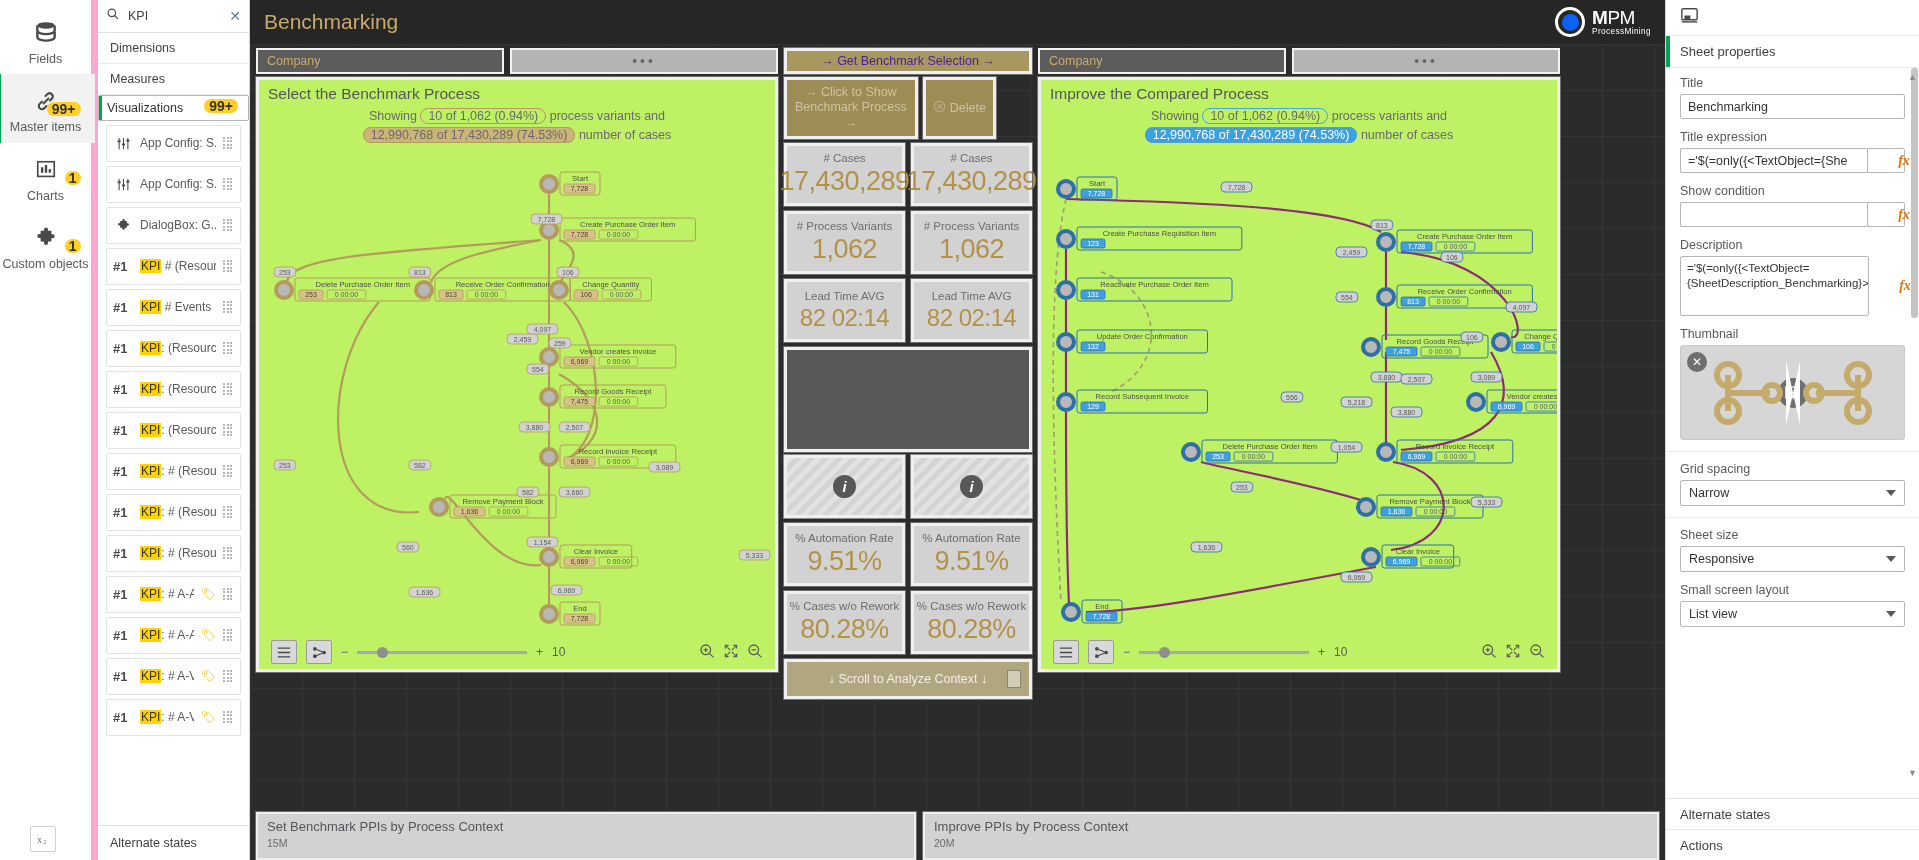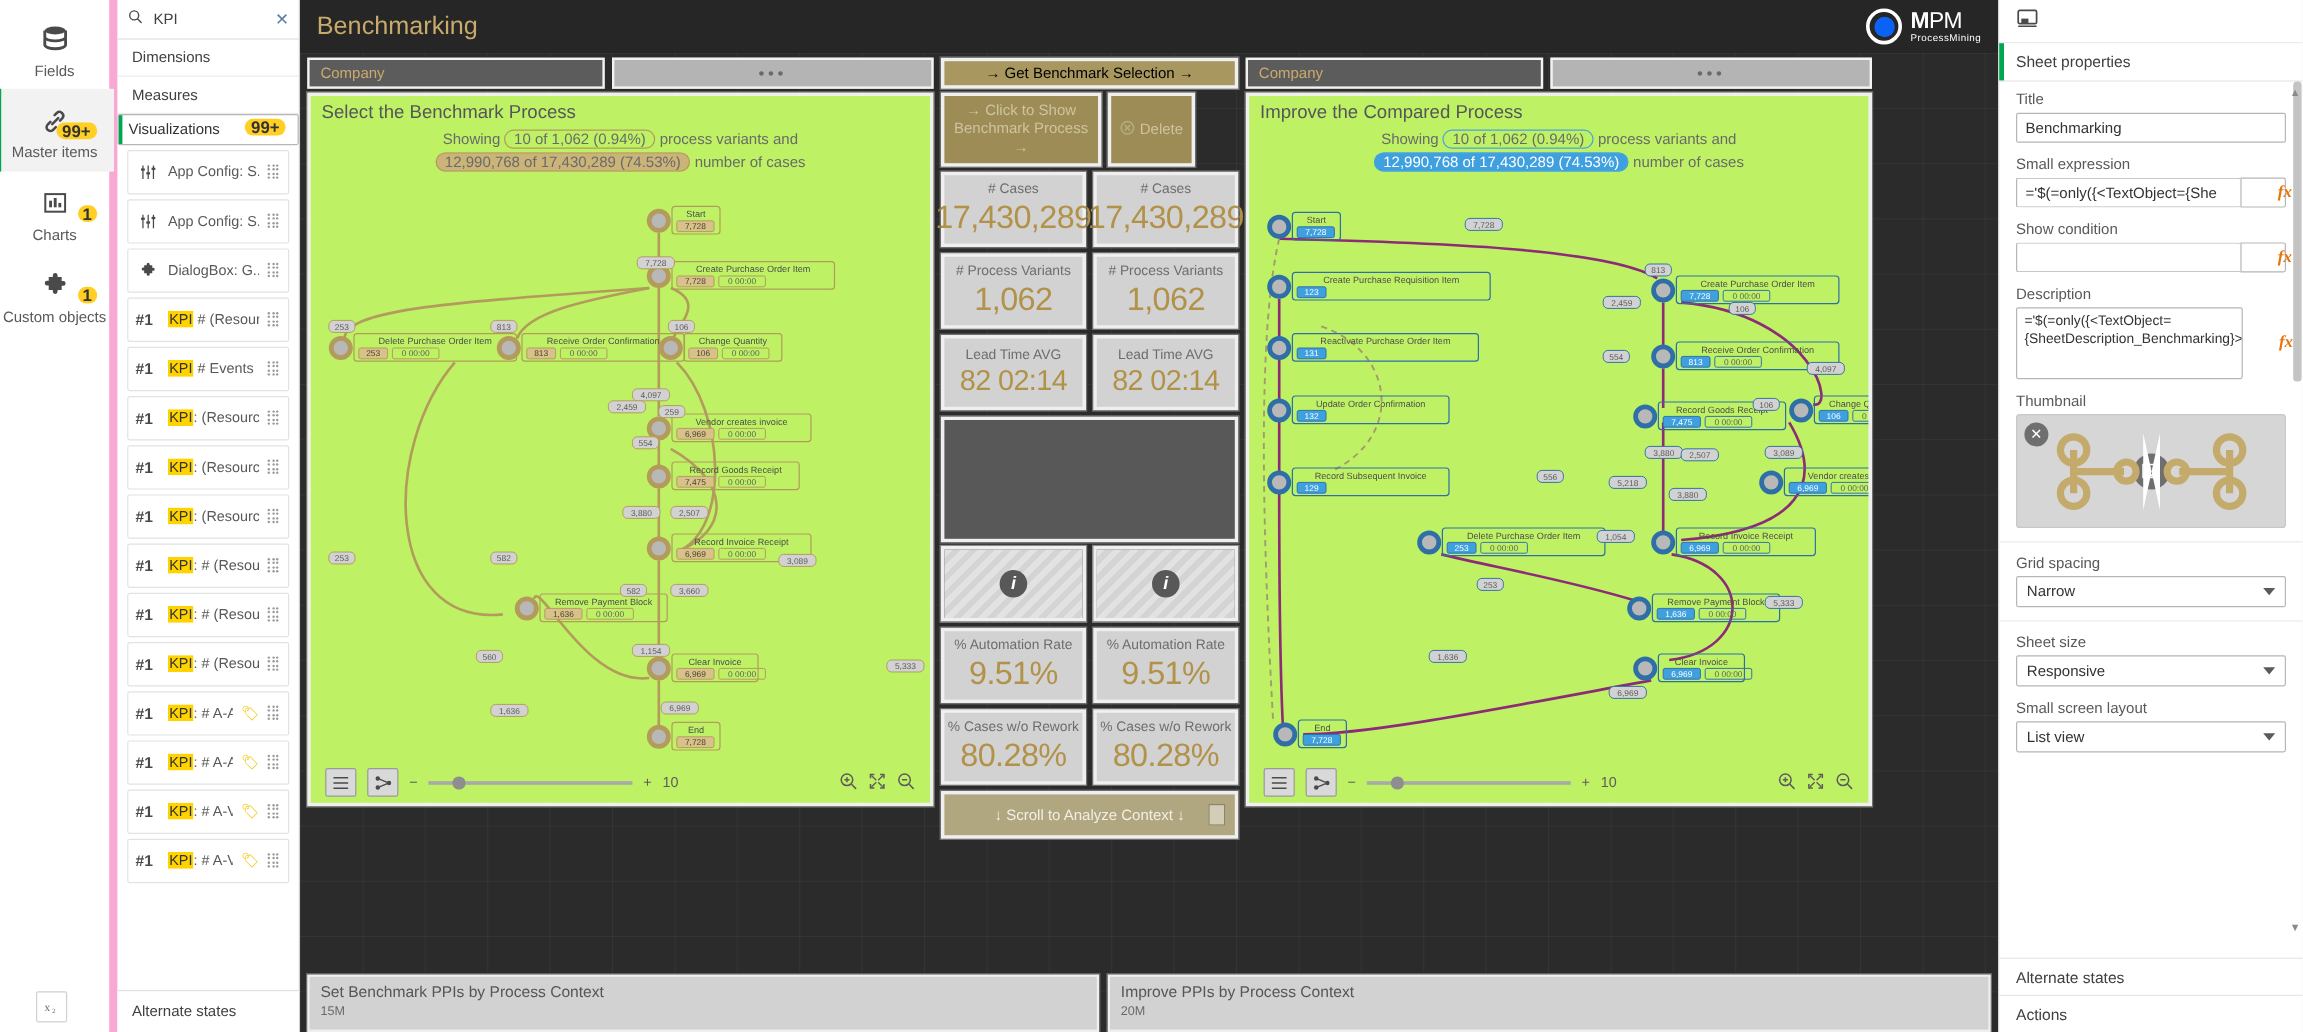--- a/index.html
+++ b/index.html
@@ -72,21 +72,21 @@
     display:flex; align-items:center; padding:0 9px; border:2px solid #f2f2f2; }
   .obj-hdr.plain { background:#b4b4b4; color:#6a6a6a; justify-content:center;
     letter-spacing:3px; font-size:14px; }
 
   
   .card { background:#d2d2d2; border:3px solid #efefef; outline:1px solid #6e6e6e;
     display:flex; flex-direction:column; align-items:center; justify-content:center; }
   .card .lbl { font-size:11.5px; color:#6d6d6d; }
   .card .val { font-size:27px; color:#b19248; letter-spacing:-.5px; margin-top:2px; }
   .card .val.sm { font-size:24px; }
-  .btn-gold { background:#a8975f; color:#000000; display:flex; align-items:center;
+  .btn-gold { background:#a8975f; color:#4c1d95; display:flex; align-items:center;
     justify-content:center; font-size:12.5px; border:3px solid #efefef; outline:1px solid #6e6e6e; }
   .btn-gold.big { background:#9d8c55; color:#cfc3a0; }
   .placeholder { background:repeating-linear-gradient(135deg,#e2e2e2 0 5px,#d4d4d4 5px 10px);
     border:3px solid #efefef; outline:1px solid #8a8a8a; display:flex; align-items:center; justify-content:center; }
   .info-ico { width:23px; height:23px; border-radius:50%; background:#585858; color:#fff;
     font-size:15px; font-weight:bold; display:flex; align-items:center; justify-content:center; font-style:italic; }
   .dark-fill { background:#585858; border:3px solid #efefef; outline:1px solid #6e6e6e; }
 
   
   .pcanvas { position:absolute; inset:0; overflow:hidden; }
@@ -1172,21 +1172,21 @@
       <span>Sheet properties</span>
     </div>
 
     <div class="props-body">
       <div class="fld">
         <label>Title</label>
         <div class="inp">Benchmarking</div>
       </div>
 
       <div class="fld">
-        <label>Small expression</label>
+        <label>Title expression</label>
         <div class="with-fx">
           <div class="inp">='$(=only({&lt;TextObject={She</div>
           <div class="fxbtn">fx</div>
         </div>
       </div>
 
       <div class="fld">
         <label>Show condition</label>
         <div class="with-fx">
           <div class="inp"></div>

